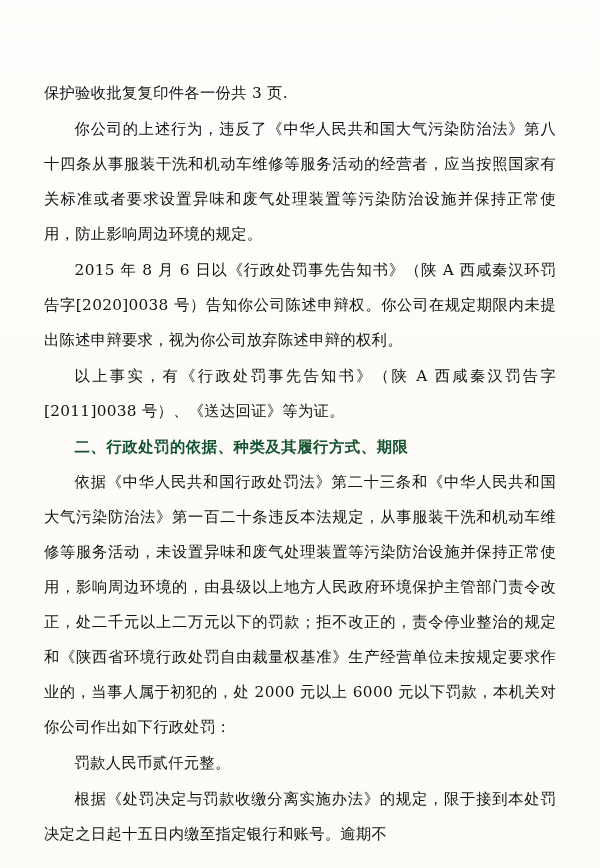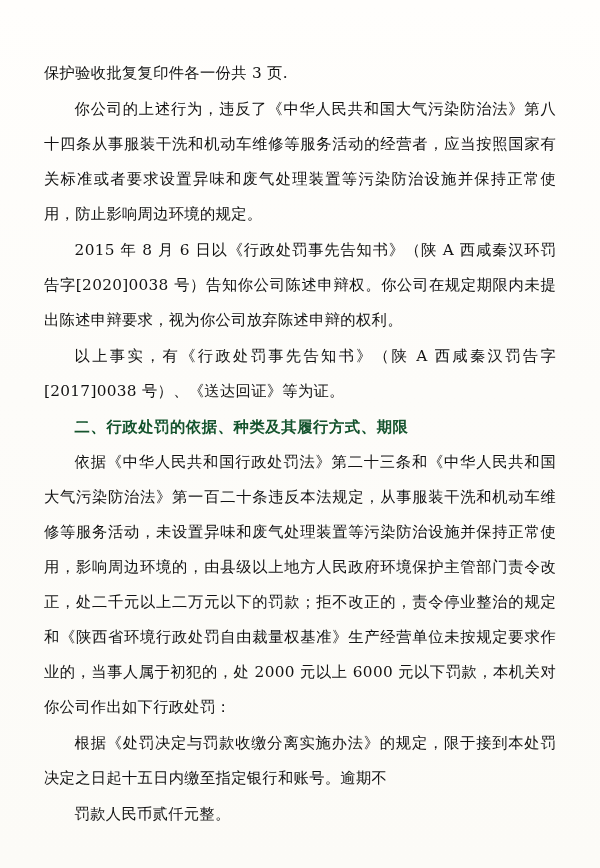--- a/index.html
+++ b/index.html
@@ -26,20 +26,21 @@
     content: "";
     position: absolute;
     left: 0; top: 0; right: 0; bottom: 0;
     background: linear-gradient(180deg, #fffefc 0%, #fdfcf9 45%, #fcfbf7 100%);
     pointer-events: none;
     z-index: 0;
   }
   .content {
     position: relative;
     z-index: 1;
+    margin-top: 20px;
   }
   p.para {
     margin: 0 0 1px 0;
     font-size: 15.3px;
     line-height: 35px;
     color: #121212;
     text-align: justify;
     text-justify: inter-ideograph;
     letter-spacing: 0.3px;
     font-family: "DejaVu Serif", "Liberation Serif", serif;
@@ -61,19 +62,19 @@
   }
 </style>
 </head>
 <body>
 
 <div class="page">
   <div class="content">
     <p class="para">保护验收批复复印件各一份共 3 页.</p>
     <p class="para indent">你公司的上述行为，违反了《中华人民共和国大气污染防治法》第八十四条从事服装干洗和机动车维修等服务活动的经营者，应当按照国家有关标准或者要求设置异味和废气处理装置等污染防治设施并保持正常使用，防止影响周边环境的规定。</p>
     <p class="para indent">2015 年 8 月 6 日以《行政处罚事先告知书》（陕 A 西咸秦汉环罚告字[2020]0038 号）告知你公司陈述申辩权。你公司在规定期限内未提出陈述申辩要求，视为你公司放弃陈述申辩的权利。</p>
-    <p class="para indent">以上事实，有《行政处罚事先告知书》（陕 A 西咸秦汉罚告字[2017]0038 号）、《送达回证》等为证。</p>
+    <p class="para indent">以上事实，有《行政处罚事先告知书》（陕 A 西咸秦汉罚告字[2011]0038 号）、《送达回证》等为证。</p>
     <p class="heading">二、行政处罚的依据、种类及其履行方式、期限</p>
     <p class="para indent">依据《中华人民共和国行政处罚法》第二十三条和《中华人民共和国大气污染防治法》第一百二十条违反本法规定，从事服装干洗和机动车维修等服务活动，未设置异味和废气处理装置等污染防治设施并保持正常使用，影响周边环境的，由县级以上地方人民政府环境保护主管部门责令改正，处二千元以上二万元以下的罚款；拒不改正的，责令停业整治的规定和《陕西省环境行政处罚自由裁量权基准》生产经营单位未按规定要求作业的，当事人属于初犯的，处 2000 元以上 6000 元以下罚款，本机关对你公司作出如下行政处罚：</p>
+    <p class="para indent">罚款人民币贰仟元整。</p>
     <p class="para indent last-line">根据《处罚决定与罚款收缴分离实施办法》的规定，限于接到本处罚决定之日起十五日内缴至指定银行和账号。逾期不</p>
-    <p class="para indent">罚款人民币贰仟元整。</p>
   </div>
 </div>
 
 </body></html>

